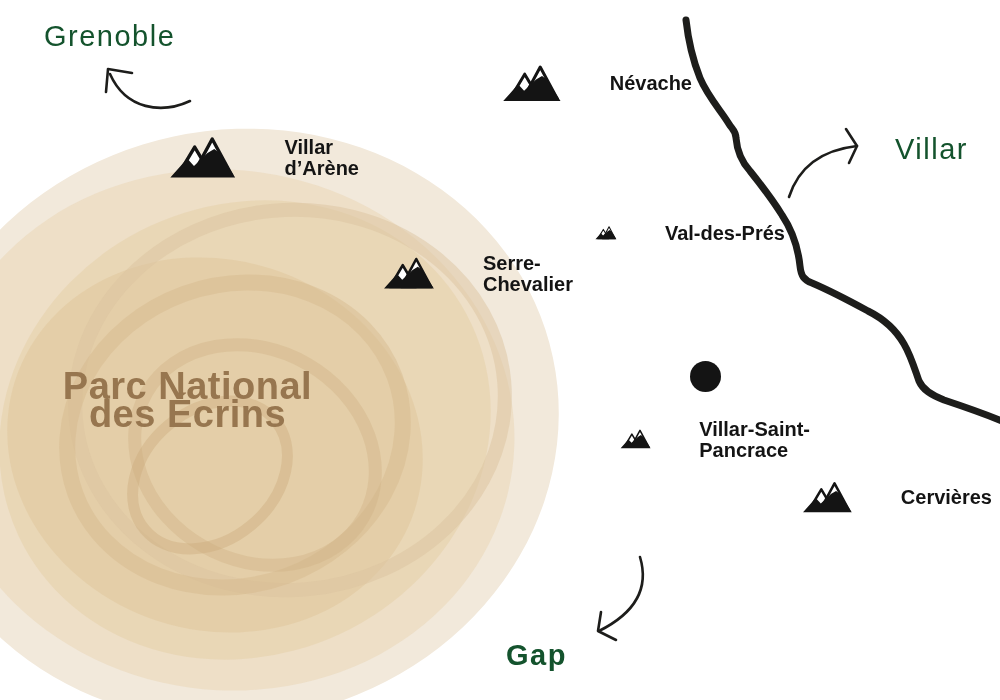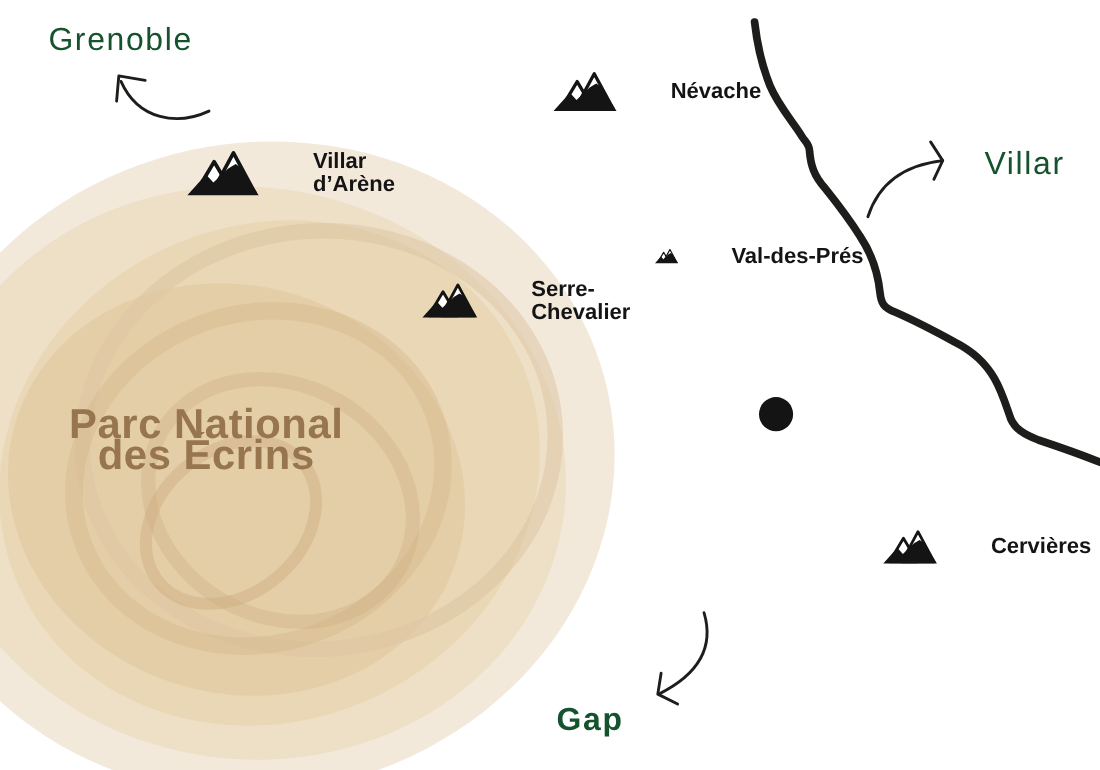--- a/index.html
+++ b/index.html
@@ -128,20 +128,29 @@
 
   <div class="village" style="left:595px;top:201px;">
     <svg class="mtn" viewBox="0 0 100 72">
         <use href="#mtn" xlink:href="#mtn"></use>
       </svg>
     <div class="vname">
       <div>Val-des-Prés</div>
     </div>
   </div>
 
+  <div class="village" style="left:620px;top:407px;">
+    <svg class="mtn" viewBox="0 0 100 72">
+        <use href="#mtn" xlink:href="#mtn"></use>
+      </svg>
+    <div class="vname">
+      <div>Villar-Saint-</div>
+      <div>Pancrace</div>
+    </div>
+  </div>
 
   <div class="village" style="left:802px;top:465px;">
     <svg class="mtn" viewBox="0 0 100 72">
         <use href="#mtn" xlink:href="#mtn"></use>
       </svg>
     <div class="vname">
       <div>Cervières</div>
     </div>
   </div>
 

